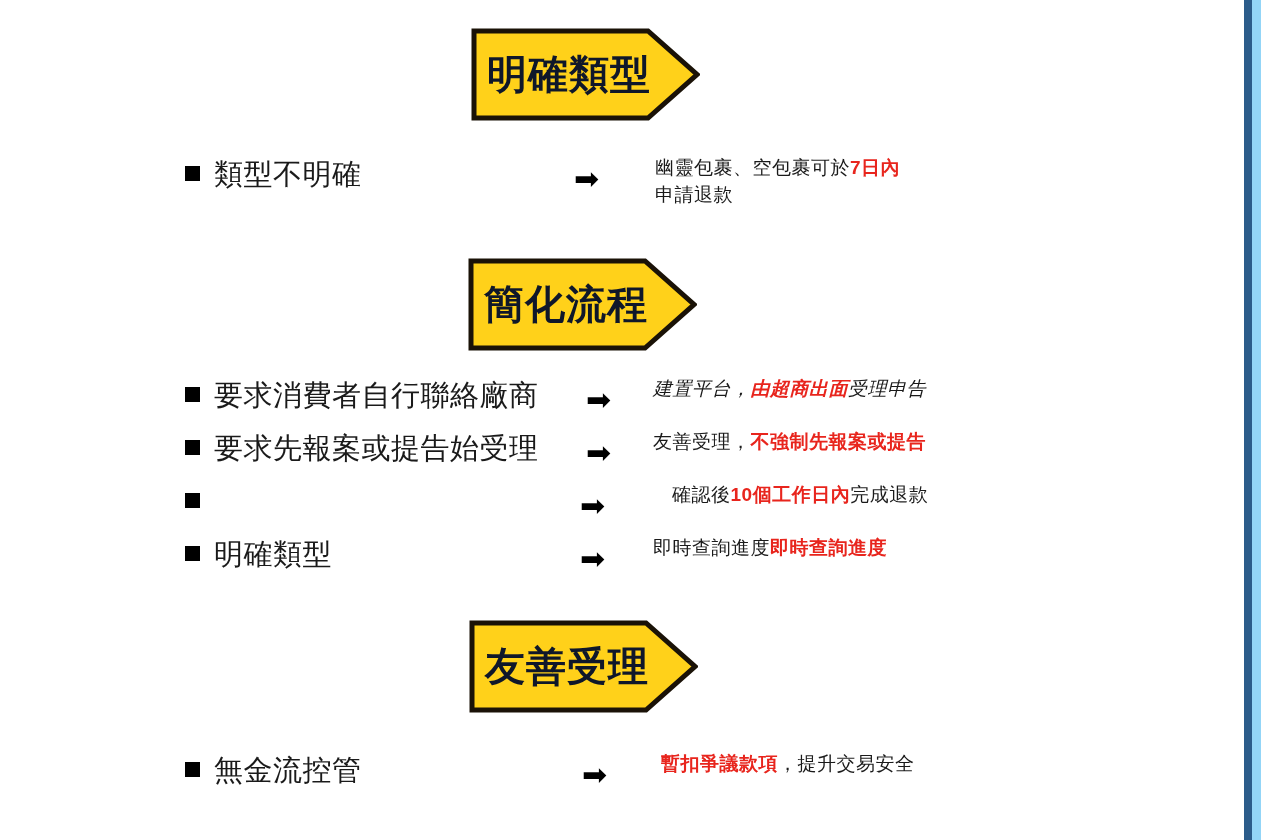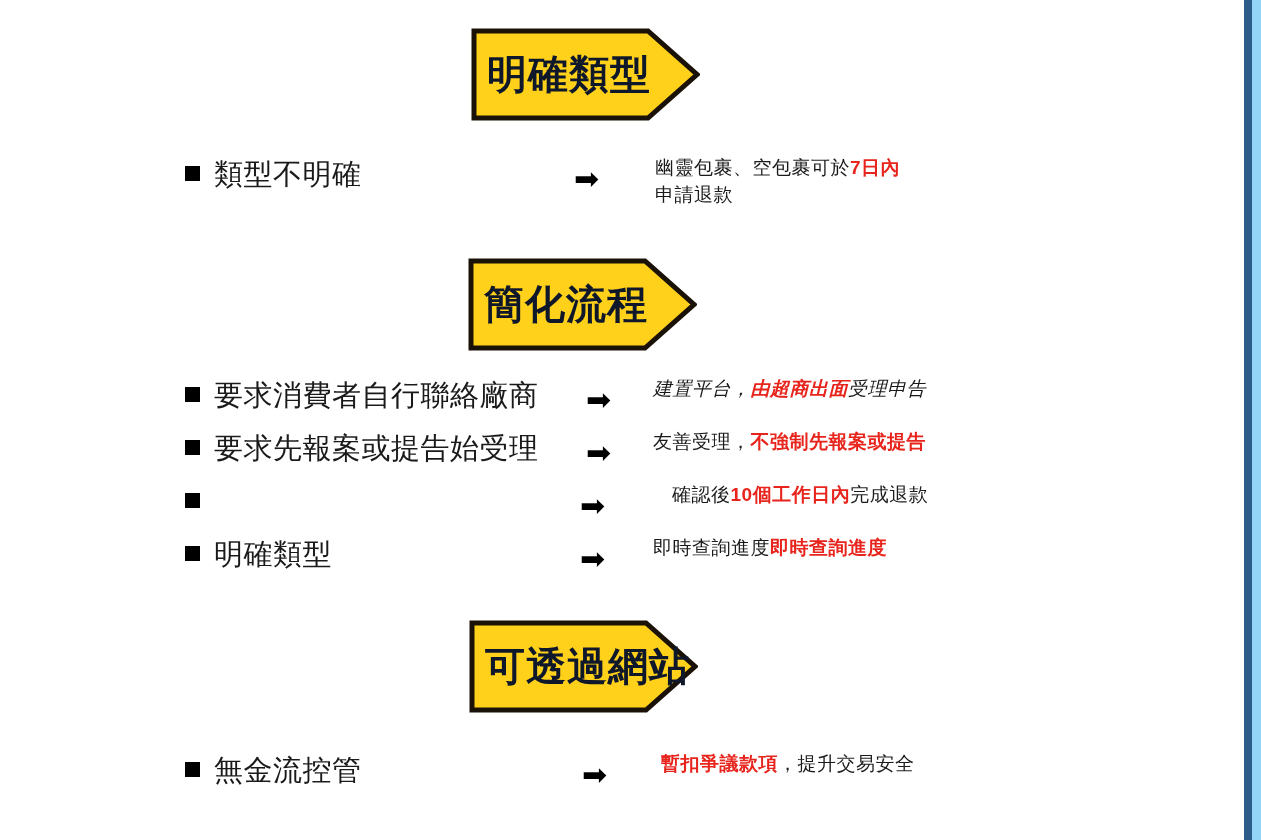--- a/index.html
+++ b/index.html
@@ -202,21 +202,21 @@
     <div class="arrow" style="left:580px;">➡</div>
     <div class="after-text" style="left:653px; top:0px;">
       <span>即時查詢進度</span><span class="hl">即時查詢進度</span>
     </div>
   </div>
 
   <div class="banner" style="left:469px; top:620px;">
     <svg class="shape" viewBox="0 0 229 93" preserveAspectRatio="none">
       <polygon points="3,3 177,3 226,46.5 177,90 3,90" fill="#ffd11a" stroke="#1a1207" stroke-width="5" stroke-linejoin="miter"></polygon>
     </svg>
-    <div class="label">可透過網站</div>
+    <div class="label">友善受理</div>
   </div>
 
   <div class="row" style="top:751px;">
     <div class="bullet-wrap">
       <span class="bullet"></span>
       <span class="before-text">無金流控管</span>
     </div>
     <div class="arrow" style="left:582px;">➡</div>
     <div class="after-text" style="left:661px; top:0px;">
       <span class="hl">暫扣爭議款項</span><span>，提升交易安全</span>

